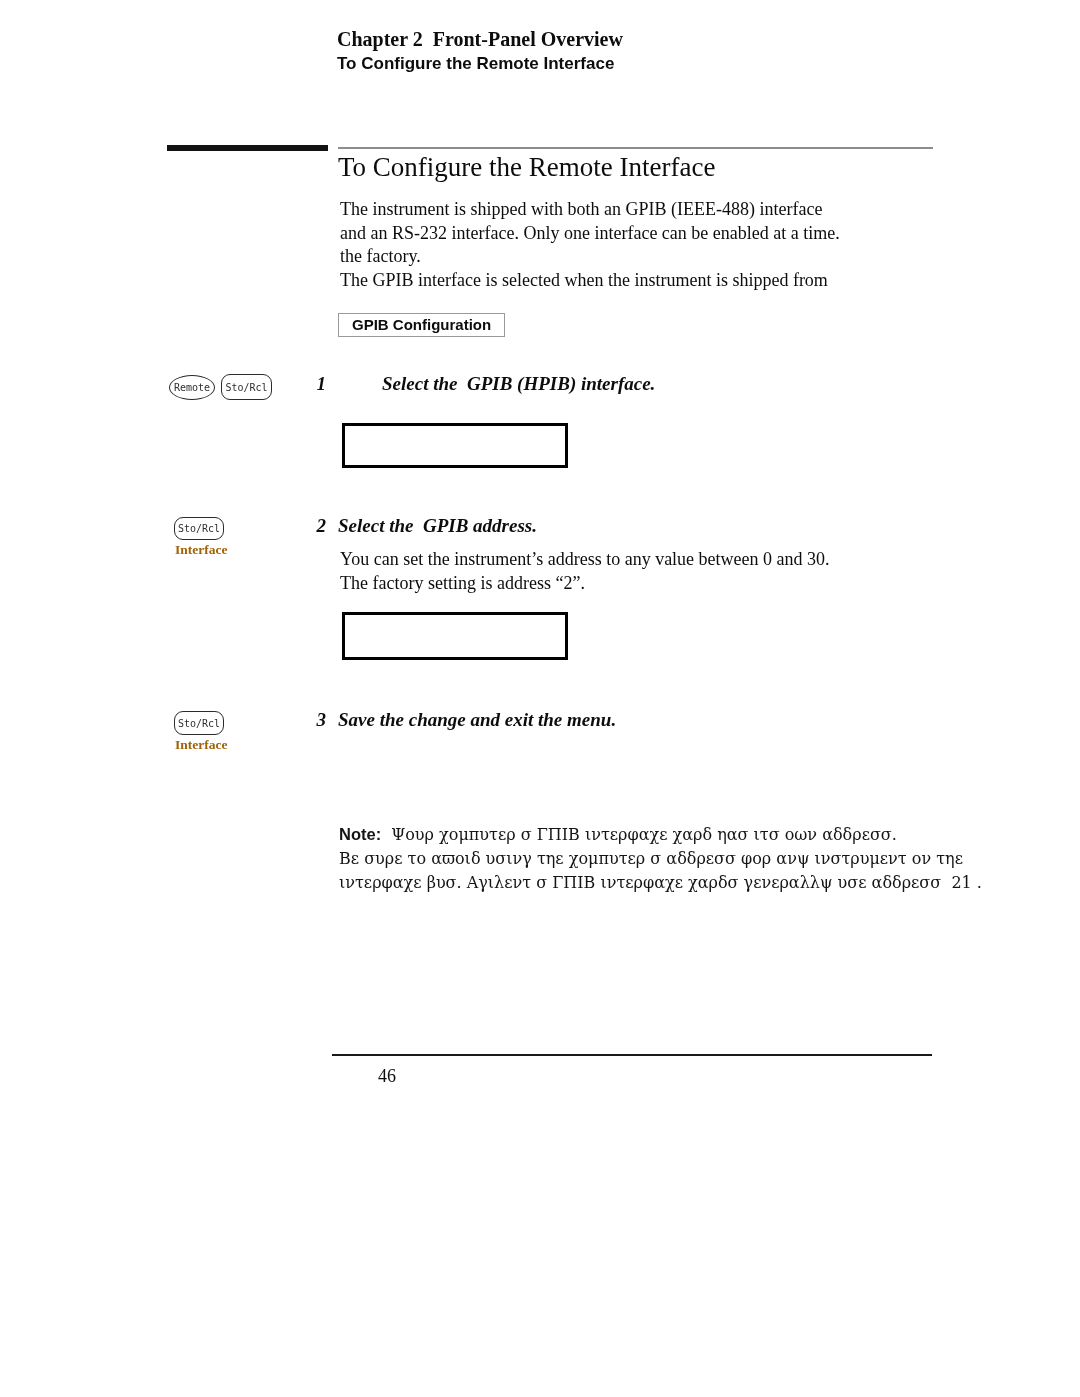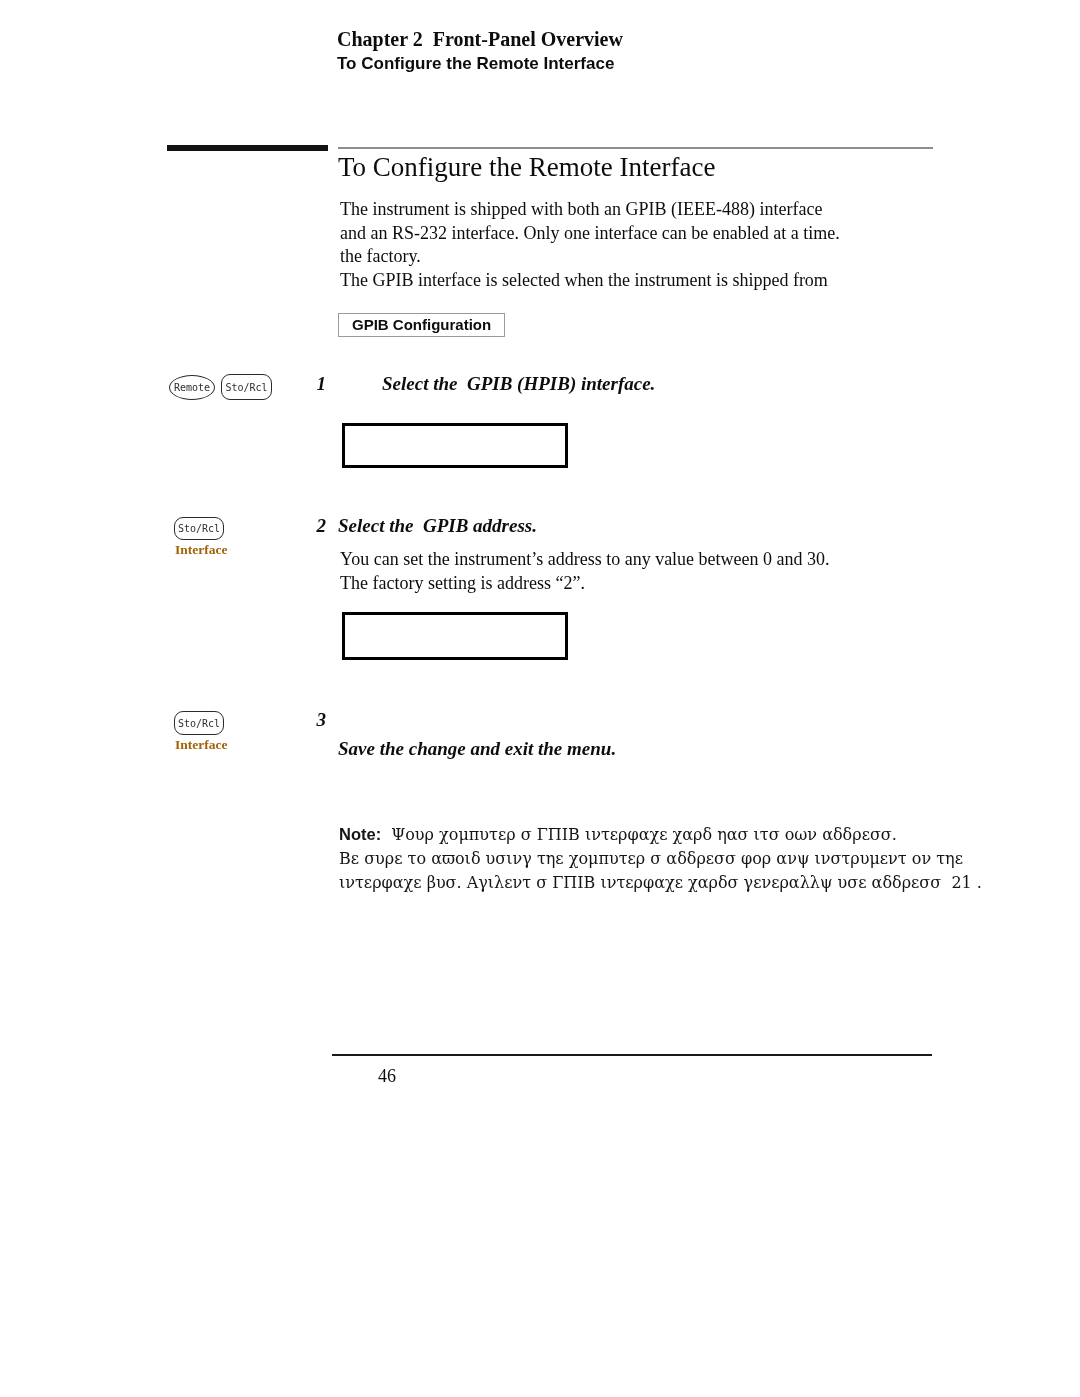--- a/index.html
+++ b/index.html
@@ -108,21 +108,21 @@
     <div class="pre">You can set the instrument’s address to any value between 0 and 30.</div>
     <div class="pre">The factory setting is address “2”.</div>
   </div>
   <div class="display-box" style="left:342px;top:612px;height:42px;"></div>
 
   <div class="key key-rect" style="left:174px;top:711px;width:48px;height:22px;">
     <span>Sto/Rcl</span>
   </div>
   <div class="key-sublabel" style="left:175px;top:737px;">Interface</div>
   <div class="step-number" style="left:306px;top:709px;">3</div>
-  <div class="step-heading pre" style="left:338px;top:738px;">Save the change and exit the menu.</div>
+  <div class="step-heading pre" style="left:338px;top:709px;">Save the change and exit the menu.</div>
 
   <div class="note">
     <div>
       <span class="note-label">Note:</span><span class="pre">Ψουρ χομπυτερ σ ΓΠΙΒ ιντερφαχε χαρδ ηασ ιτσ οων αδδρεσσ.</span>
     </div>
     <div class="pre">Βε συρε το αϖοιδ υσινγ τηε χομπυτερ σ αδδρεσσ φορ ανψ ινστρυμεντ ον τηε</div>
     <div class="pre">ιντερφαχε βυσ. Αγιλεντ σ ΓΠΙΒ ιντερφαχε χαρδσ γενεραλλψ υσε αδδρεσσ  21 .</div>
   </div>
 
   <div class="rule-bottom"></div>

